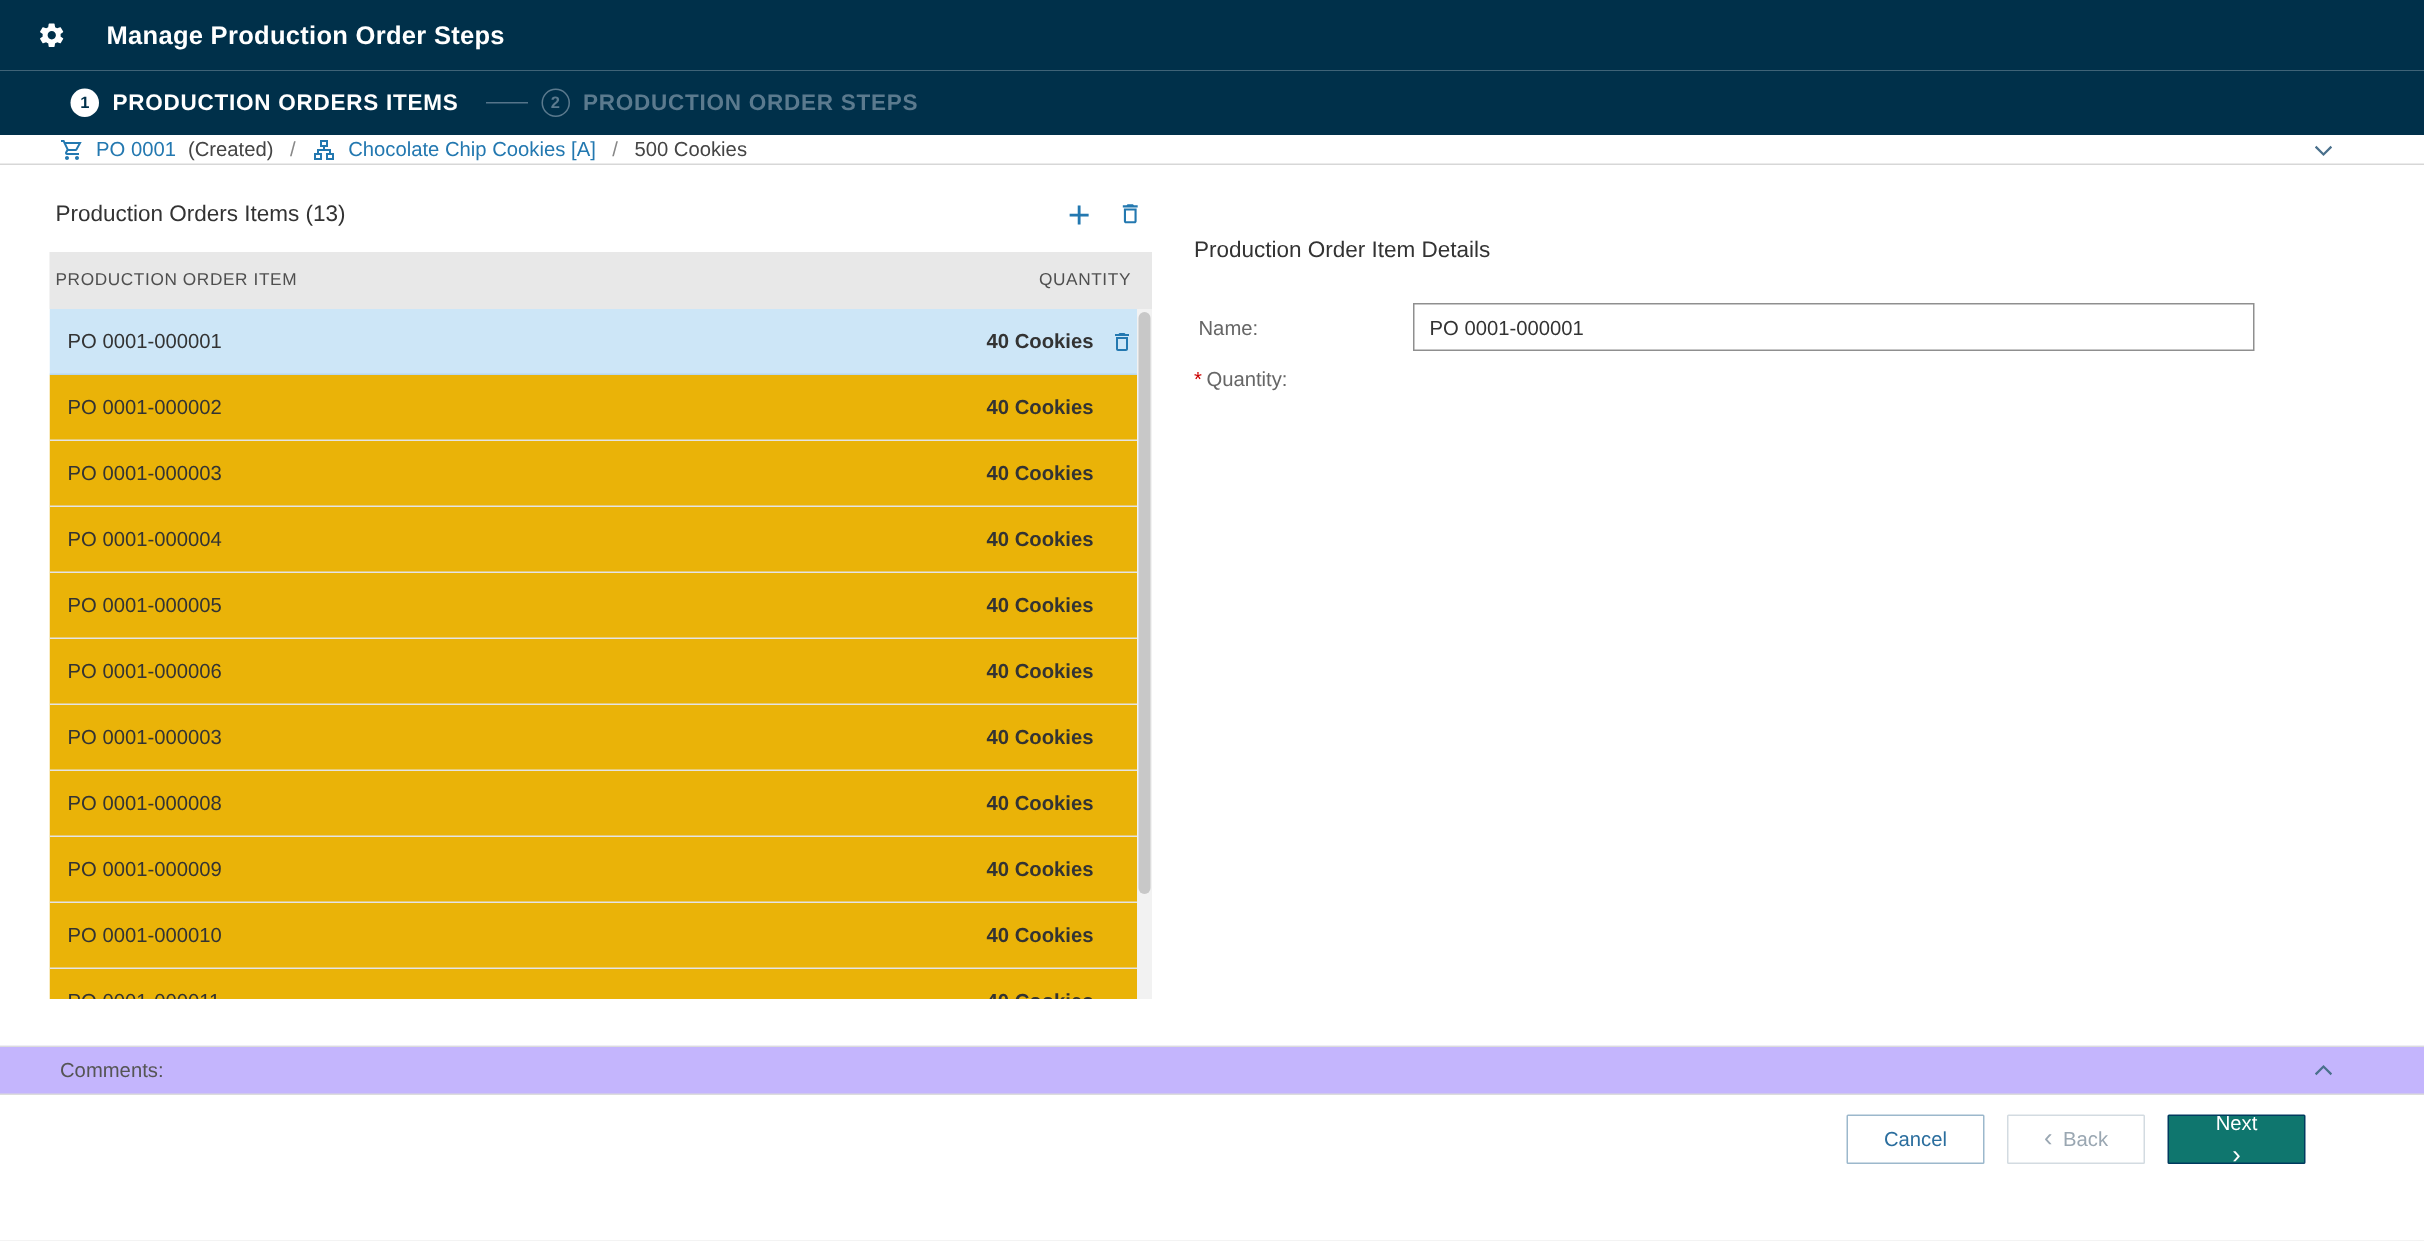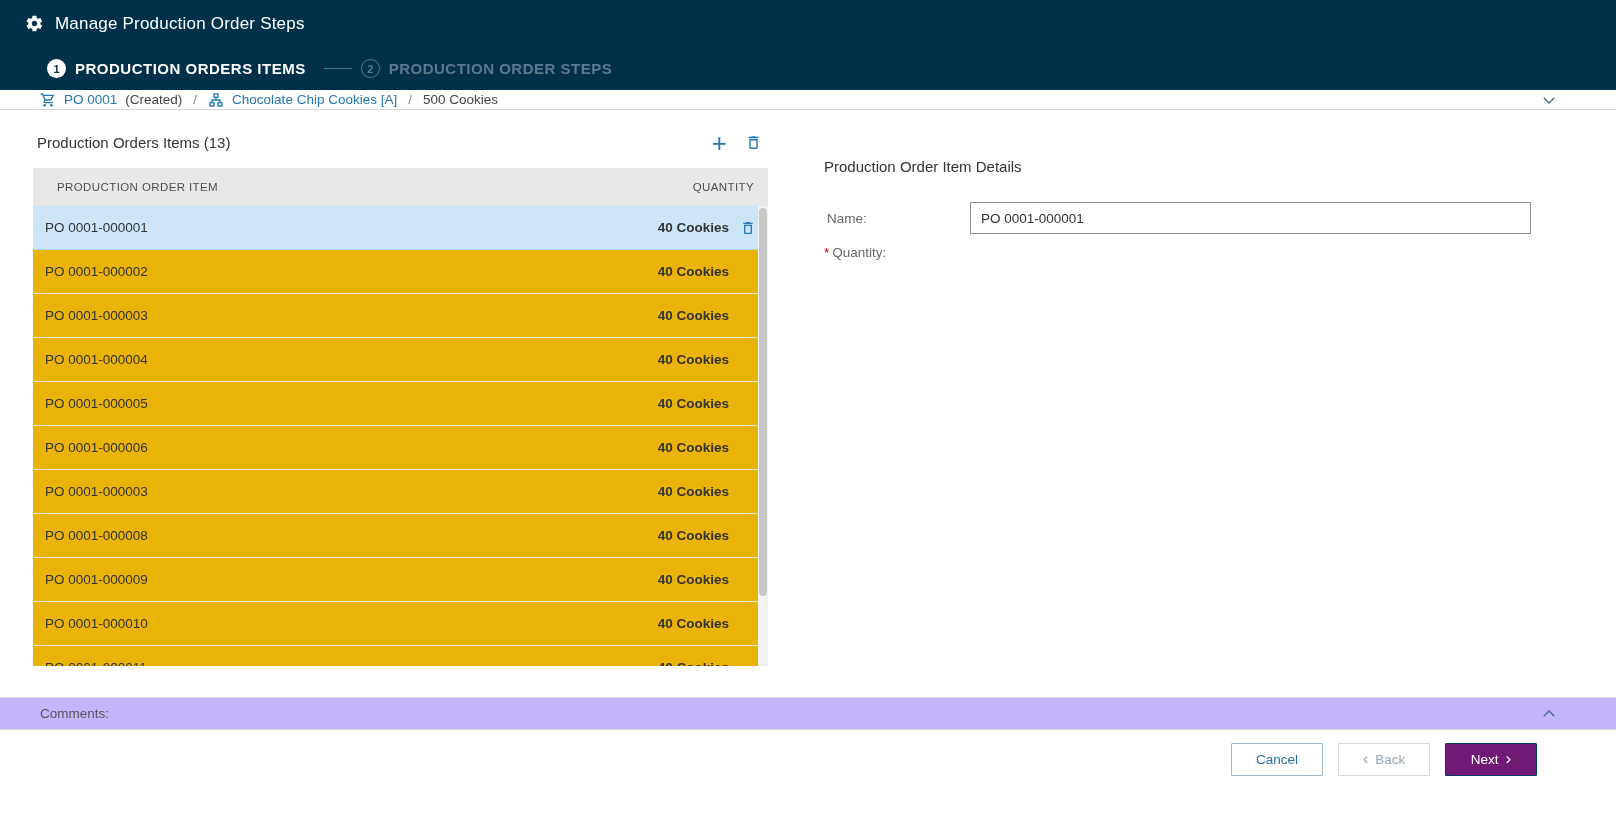--- a/index.html
+++ b/index.html
@@ -9,21 +9,21 @@
     width: 1616px; height: 827px;
     background: #fff;
     font-family: "Liberation Sans", "DejaVu Sans", sans-serif;
     overflow: hidden;
     color: #333;
   }
 
   
   .titlebar { height: 47px; background: #00304a; display: flex; align-items: center; padding-left: 25px; }
   .titlebar .t-icon { width: 19px; height: 19px; margin-right: 11px; display: flex; }
-  .titlebar h1 { margin: 0; color: #fff; font-size: 17px; font-weight: 400; letter-spacing: .2px; }
+  .titlebar h1 { margin: 16px; color: #fff; font-size: 17px; font-weight: 700; letter-spacing: .2px; }
 
   
   .wizard { height: 43px; background: #00304a; display: flex; align-items: center; padding-left: 47px; }
   .step { display: flex; align-items: center; gap: 9px; }
   .step-circle { width: 19px; height: 19px; border-radius: 50%; font-size: 11px; font-weight: 700;
                  display: flex; align-items: center; justify-content: center; }
   .step.active .step-circle { background: #fff; color: #00304a; }
   .step.disabled .step-circle { background: transparent; color: #5b7a8e; border: 1px solid #5b7a8e; }
   .step-label { font-size: 15px; font-weight: 700; letter-spacing: .5px; }
   .step.active .step-label { color: #fff; }
@@ -45,54 +45,54 @@
 
   .items-panel { position: absolute; left: 33px; top: 20px; width: 735px; }
   .panel-header { display: flex; align-items: center; justify-content: space-between; margin-bottom: 13px; }
   .panel-header h2 { margin: 4px; font-size: 15px; font-weight: 400; color: #333; }
   .panel-actions { display: flex; align-items: center; gap: 18px; padding-right: 6px; }
   .icon-plus { color: #2378b0; font-size: 26px; font-weight: 300; line-height: 18px; cursor: pointer; }
   .icon-btn { display: flex; cursor: pointer; color: #2378b0; }
 
   .table { position: relative; width: 735px; }
   .thead { height: 38px; background: #e8e8e8; display: flex; align-items: center; justify-content: space-between;
-           padding: 0 14px 0 24px; font-size: 11.5px; color: #4f4f4f; letter-spacing: .4px; }
+           padding: 0 14px 0 4px; font-size: 11.5px; color: #4f4f4f; letter-spacing: .4px; }
   .tbody { height: 460px; overflow: hidden; }
   .trow { height: 44px; display: flex; align-items: center; justify-content: space-between;
           padding: 0 12px; border-bottom: 1px solid #e4e4e4; background: #eab308; font-size: 13.5px; cursor: pointer; }
   .trow .cell-name { color: #333; }
   .cell-qty { display: flex; align-items: center; gap: 11px; font-weight: 600; color: #333; }
   .row-trash { display: flex; color: #2378b0; cursor: pointer; }
   .trow.selected { background: #cde6f7; border-bottom-color: #b9d8ee; }
 
   .vscroll { position: absolute; top: 38px; right: 0; width: 10px; height: 460px; background: #f2f2f2; }
   .vscroll .thumb { position: absolute; top: 2px; left: 1px; width: 8px; height: 388px; background: #c8c8c8; border-radius: 4px; }
 
-  .details-panel { position: absolute; left: 824px; top: 48px; width: 707px; }
+  .details-panel { position: absolute; left: 796px; top: 48px; width: 707px; }
   .details-panel h2 { margin: 0 0 27px 0; font-size: 15px; font-weight: 400; color: #333; }
   .form-row { display: flex; align-items: center; margin-bottom: 11px; }
   .form-label { width: 146px; flex-shrink: 0; text-align: left; padding-right: 10px; font-size: 13.5px; color: #666; }
   .req { color: #cc0000; margin-right: 3px; }
   .form-row input { flex: 1; height: 32px; border: 1px solid #8f8f8f; border-radius: 0; background: #fff;
                     padding: 0 10px; font-size: 13.5px; color: #333; font-family: inherit; outline: none; }
 
   
   .comments { height: 33px; border-top: 1px solid #dcdcdc; border-bottom: 1px solid #dcdcdc;
               display: flex; align-items: center; justify-content: space-between; padding: 0 58px 0 40px;
               font-size: 13.5px; color: #555; background: #c4b5fd; cursor: pointer; }
   .comments .collapse { display: flex; }
 
   
   .footerbar { display: flex; justify-content: flex-end; gap: 15px; padding: 13px 79px 0 0; }
   .btn { height: 33px; min-width: 92px; padding: 0 17px; border-radius: 1px; font-size: 13.5px;
          font-family: inherit; display: flex; align-items: center; justify-content: center; gap: 7px; cursor: pointer; }
   .btn .chev { font-size: 17px; line-height: 1; margin-top: -2px; }
   .btn-cancel { background: #fff; color: #2b6e9e; border: 1px solid #9cb8cc; }
   .btn-back { background: #fff; color: #9aa7b2; border: 1px solid #d3dbe1; cursor: default; }
-  .btn-next { background: #701a75; color: #fff; border: 1px solid #003a5e; }
+  .btn-next { background: #0f766e; color: #fff; border: 1px solid #003a5e; flex-direction: column; }
 </style>
 </head>
 <body>
 
 <div class="app">
 
   <header class="titlebar">
     <span class="t-icon">
       <svg viewBox="0 0 24 24" width="19" height="19">
           <path fill="#ffffff" d="M19.4 13c.1-.3.1-.7.1-1s0-.7-.1-1l2.1-1.6c.2-.2.2-.4.1-.6l-2-3.4c-.1-.2-.4-.3-.6-.2l-2.5 1c-.5-.4-1.1-.7-1.7-1l-.4-2.6c0-.2-.2-.4-.5-.4h-4c-.2 0-.4.2-.5.4l-.4 2.6c-.6.2-1.1.6-1.7 1l-2.5-1c-.2-.1-.5 0-.6.2l-2 3.4c-.1.2-.1.5.1.6L4.4 11c0 .3-.1.7-.1 1s0 .7.1 1l-2.1 1.6c-.2.2-.2.4-.1.6l2 3.4c.1.2.4.3.6.2l2.5-1c.5.4 1.1.7 1.7 1l.4 2.6c0 .2.2.4.5.4h4c.2 0 .4-.2.5-.4l.4-2.6c.6-.2 1.1-.6 1.7-1l2.5 1c.2.1.5 0 .6-.2l2-3.4c.1-.2.1-.5-.1-.6L19.4 13zM12 15.5c-1.9 0-3.5-1.6-3.5-3.5s1.6-3.5 3.5-3.5 3.5 1.6 3.5 3.5-1.6 3.5-3.5 3.5z"></path>

